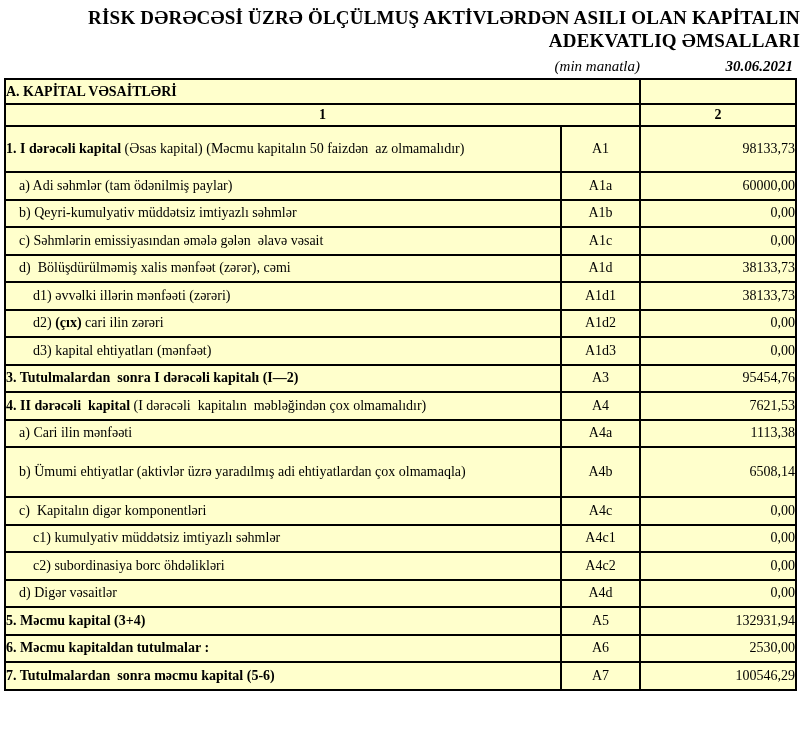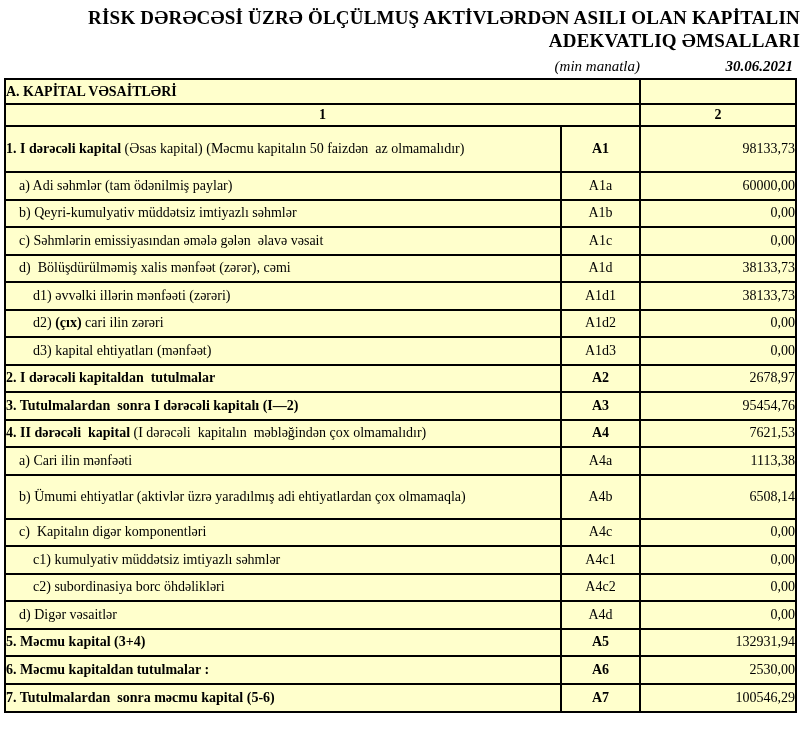--- a/index.html
+++ b/index.html
@@ -65,21 +65,21 @@
   td.colnum-cell {
     text-align: center;
     font-weight: bold;
     font-size: 13px;
     height: 20px;
   }
   td.label-cell { padding-left: 6px; }
   td.label-cell.lv1 { padding-left: 13px; }
   td.label-cell.lv2 { padding-left: 27px; }
   td.code-cell { text-align: center; }
-  td.code-cell.strong { font-weight: bold; margin-left: 28px; }
+  td.code-cell.strong { font-weight: normal; margin-left: 28px; }
   td.value-cell {
     text-align: right;
     padding-right: 5px;
     font-size: 15px;
   }
   .b { font-weight: bold; }
 </style>
 </head>
 <body>
 
@@ -144,40 +144,35 @@
           <td class="label-cell lv2"><span>d2) </span><span class="b">(çıx)</span><span> cari ilin zərəri</span></td>
           <td class="code-cell">A1d2</td>
           <td class="value-cell">0,00</td>
         </tr>
         <tr class="data-row">
           <td class="label-cell lv2"><span>d3) kapital ehtiyatları (mənfəət)</span></td>
           <td class="code-cell">A1d3</td>
           <td class="value-cell">0,00</td>
         </tr>
         <tr class="data-row">
-          <td class="label-cell lv0"><span class="b">2. I dərəcəli kapitaldan&nbsp; tutulmalar</span></td>
-          <td class="code-cell strong">A2</td>
-          <td class="value-cell">2678,97</td>
-        </tr>
-        <tr class="data-row">
           <td class="label-cell lv0"><span class="b">3. Tutulmalardan&nbsp; sonra I dərəcəli kapitalı (I—2)</span></td>
           <td class="code-cell strong">A3</td>
           <td class="value-cell">95454,76</td>
         </tr>
         <tr class="data-row">
           <td class="label-cell lv0"><span class="b">4. II dərəcəli&nbsp; kapital</span><span> (I dərəcəli&nbsp; kapitalın&nbsp; məbləğindən çox olmamalıdır)</span></td>
           <td class="code-cell strong">A4</td>
           <td class="value-cell">7621,53</td>
         </tr>
         <tr class="data-row">
           <td class="label-cell lv1"><span>a) Cari ilin mənfəəti</span></td>
           <td class="code-cell">A4a</td>
           <td class="value-cell">1113,38</td>
         </tr>
-        <tr class="data-row" style="height: 44px;">
+        <tr class="data-row" style="height: 50px;">
           <td class="label-cell lv1"><span>b) Ümumi ehtiyatlar (aktivlər üzrə yaradılmış adi ehtiyatlardan çox olmamaqla)</span></td>
           <td class="code-cell">A4b</td>
           <td class="value-cell">6508,14</td>
         </tr>
         <tr class="data-row">
           <td class="label-cell lv1"><span>c)&nbsp; Kapitalın digər komponentləri</span></td>
           <td class="code-cell">A4c</td>
           <td class="value-cell">0,00</td>
         </tr>
         <tr class="data-row">

